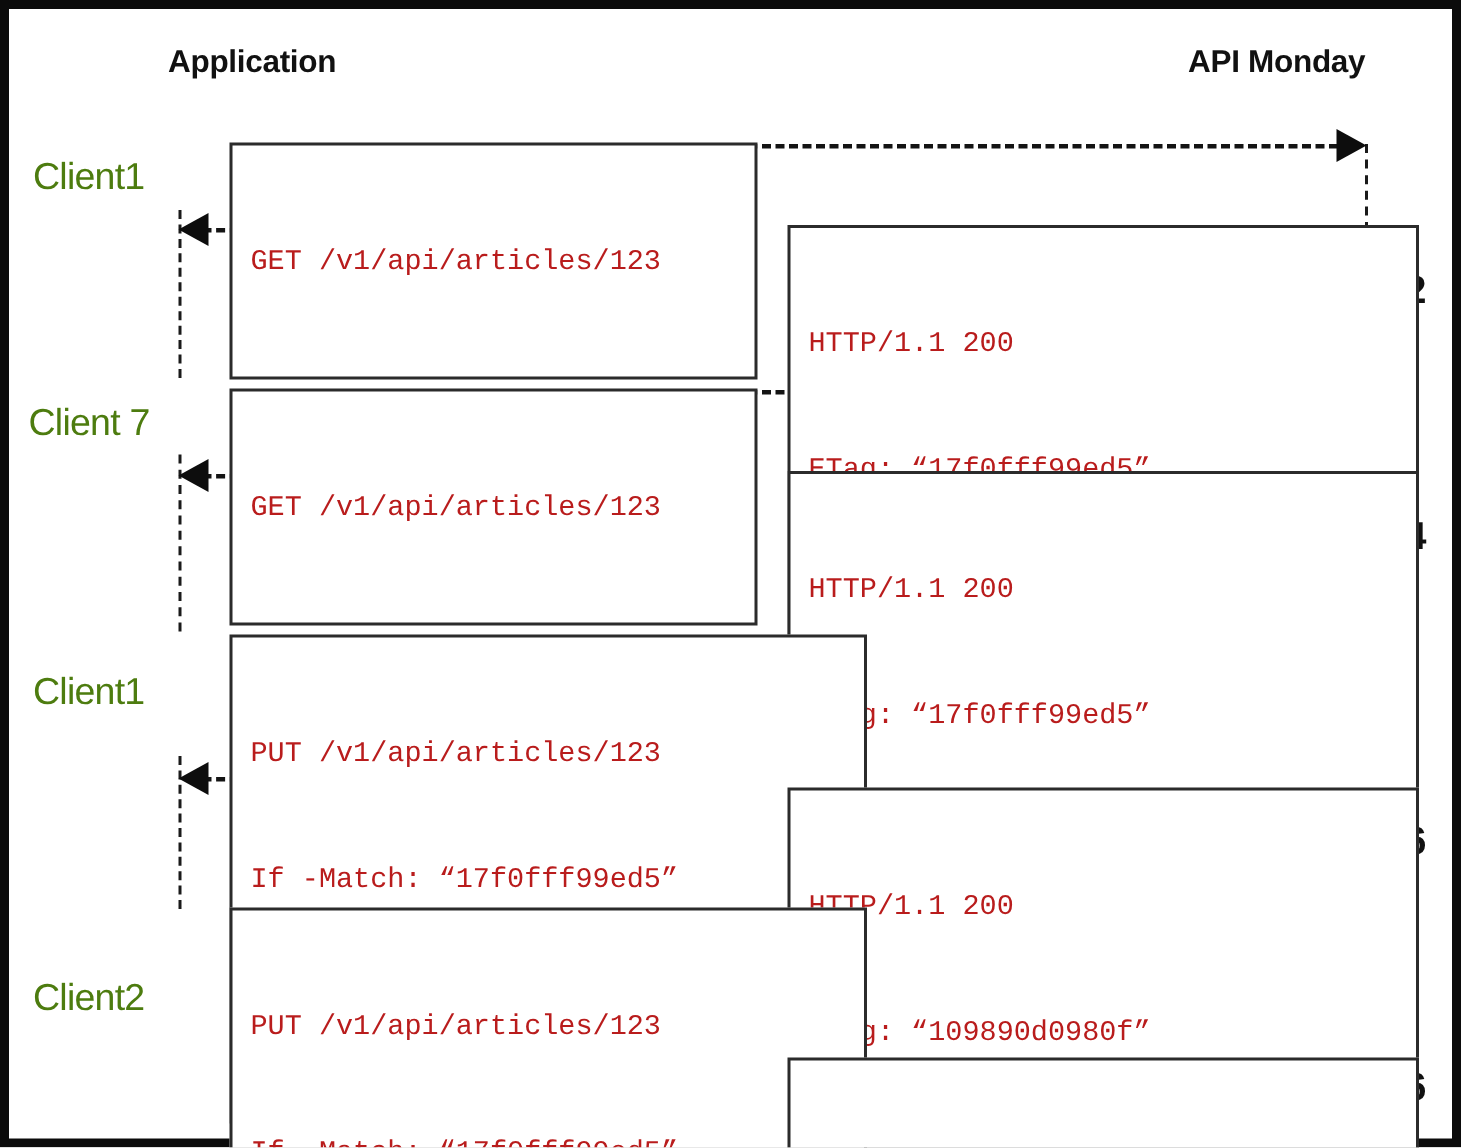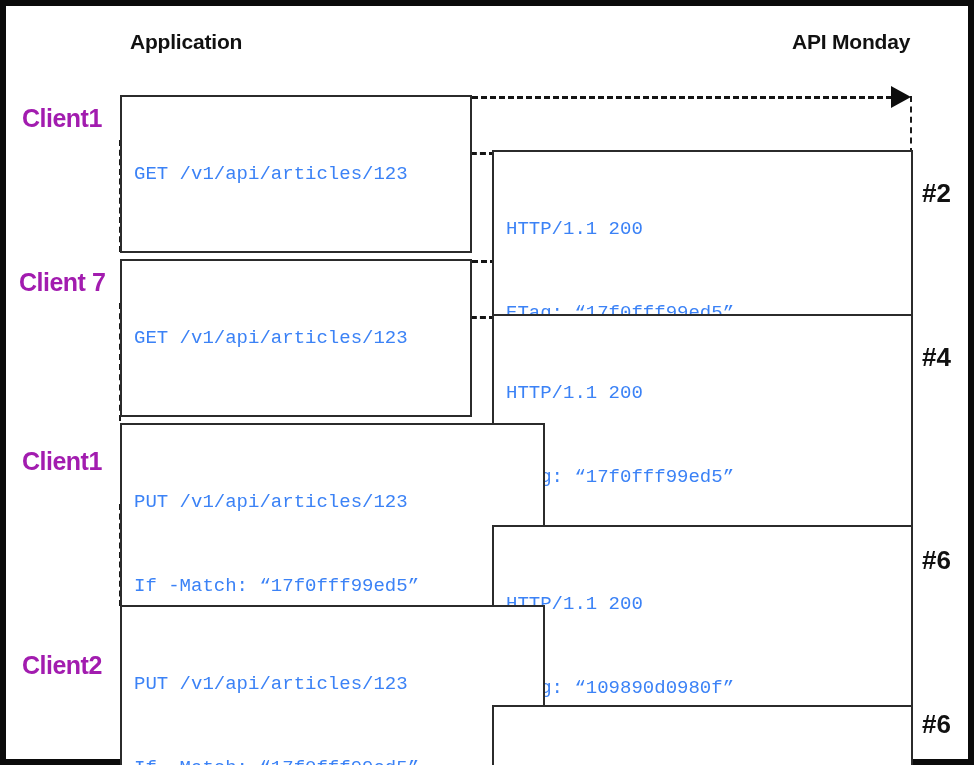--- a/index.html
+++ b/index.html
@@ -31,53 +31,54 @@
   }
   .col-head {
     position: absolute;
     font-family: "Liberation Sans", sans-serif;
     font-weight: bold;
     font-size: 21px;
     color: #111111;
     letter-spacing: -0.2px;
     white-space: nowrap;
   }
-  #head-application { left: 130px; top: 30px; }
+  #head-application { left: 112px; top: 30px; }
   #head-api { left: 792px; top: 30px; }
 
   .actor-label {
     position: absolute;
     font-family: "Liberation Sans", sans-serif;
-    font-weight: bold;
+    font-weight: normal;
     font-size: 25px;
-    color: #a21caf;
+    color: #4d7c0f;
     white-space: nowrap;
     letter-spacing: -0.5px;
   }
 
   
   .lifeline {
     position: absolute;
     width: 0;
     border-left: 2px dashed #1a1a1a;
   }
 
   
   .msgbox {
     position: absolute;
     box-sizing: border-box;
     border: 2px solid #2b2b2b;
     background: #ffffff;
     font-family: "Liberation Mono", monospace;
     font-size: 19px;
     line-height: 28px;
-    color: #3b82f6;
+    color: #b91c1c;
     padding: 7px 10px 7px 12px;
     white-space: pre;
     z-index: 5;
+    margin-left: 33px;
   }
   .msgbox .line { display: block; }
 
   
   .arrow {
     position: absolute;
     height: 0;
     border-top: 3px dashed #141414;
     z-index: 2;
   }

